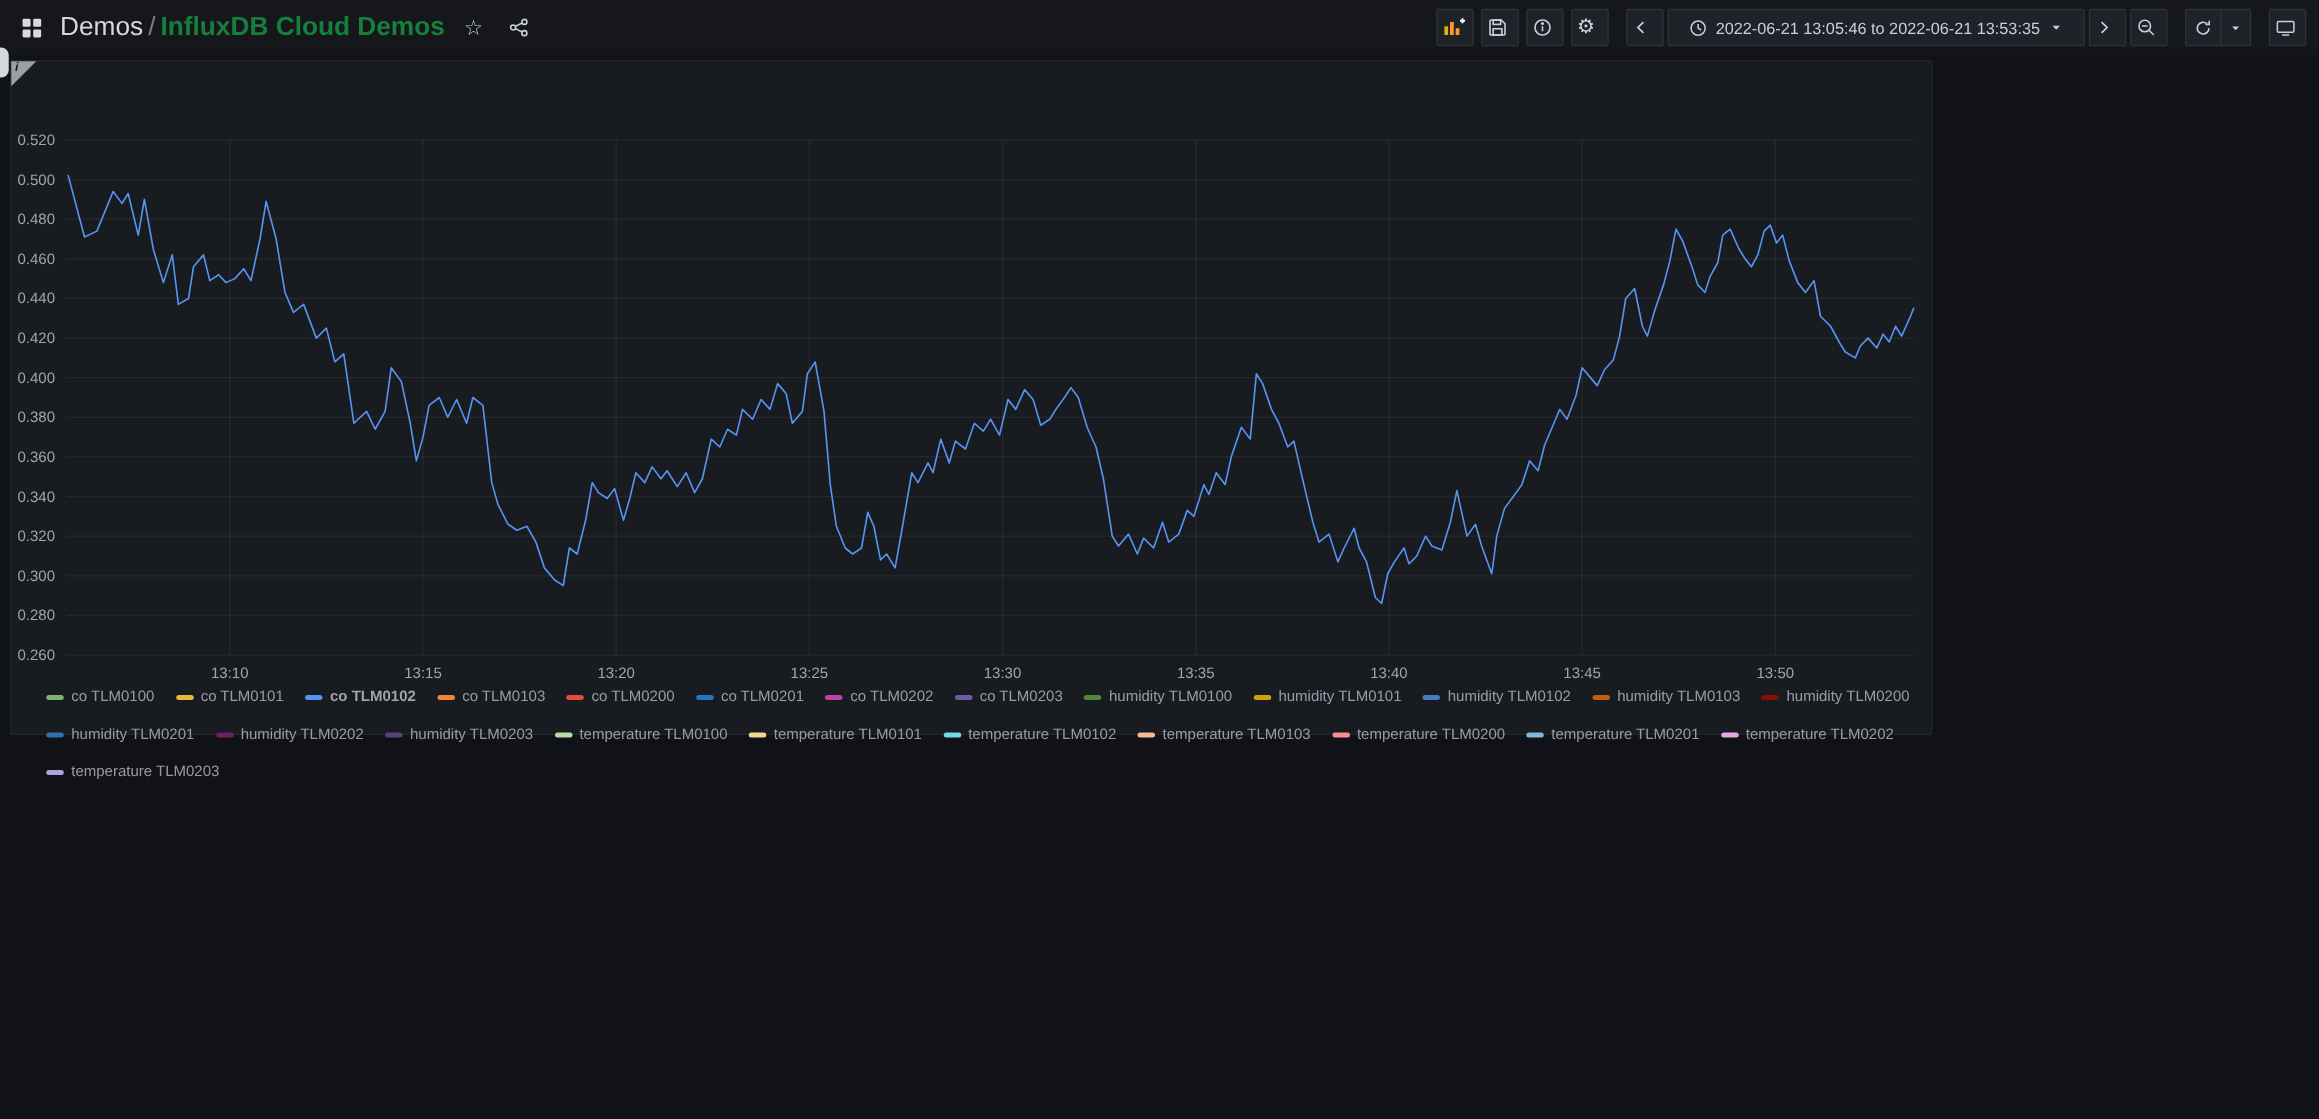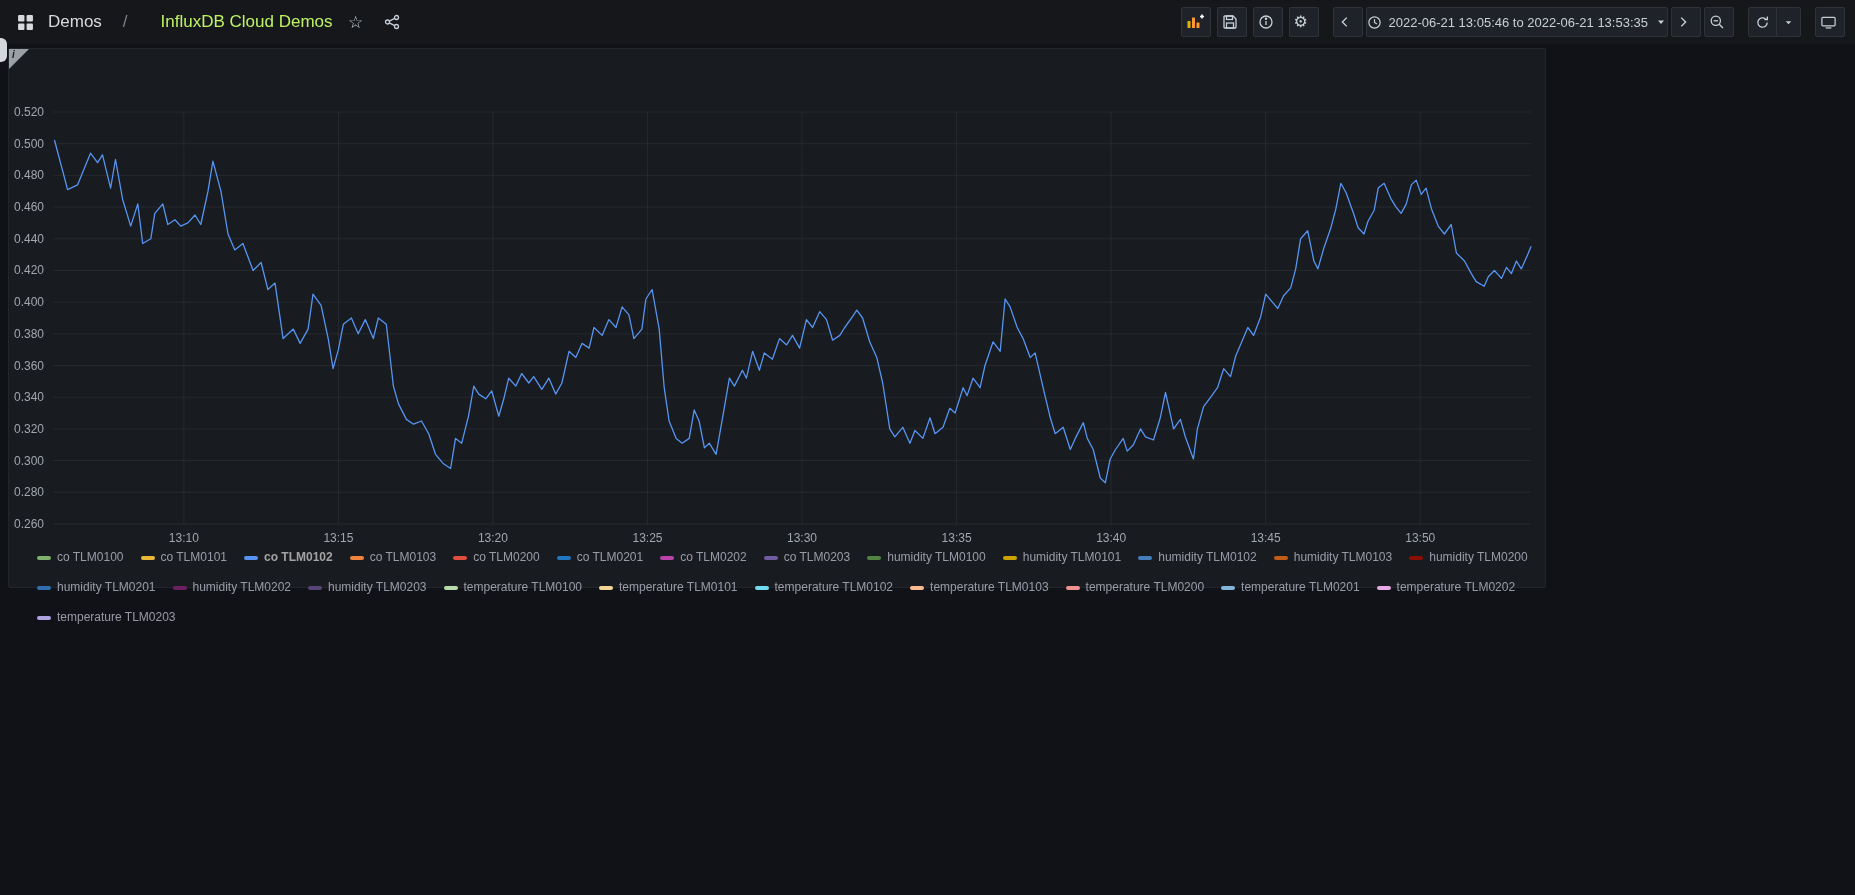--- a/index.html
+++ b/index.html
@@ -16,29 +16,29 @@
     display:flex;align-items:center;justify-content:space-between;
     padding:0 10px 0 12px;position:relative;
   }
   .nav-left{display:flex;align-items:center;gap:10px;}
   .nav-right{display:flex;align-items:center;gap:14px;}
   .icon-plain{
     background:transparent;border:none;color:#c7d0d9;
     display:inline-flex;align-items:center;justify-content:center;
     width:26px;height:30px;cursor:pointer;padding:0;font-size:17px;line-height:1;
   }
-  .breadcrumb{display:flex;gap:21px;font-size:17px;white-space:nowrap;}
+  .breadcrumb{display:flex;gap:4px;font-size:21px;white-space:nowrap;}
   .crumb-section{color:#d8d9da;cursor:pointer;}
   .crumb-sep{color:#7b8087;}
-  .crumb-title{color:#bef264;font-weight:400;cursor:pointer;margin-left:12px;}
+  .crumb-title{color:#15803d;font-weight:700;cursor:pointer;}
   .btn-group{display:flex;align-items:center;gap:6px;}
   .btn-group.tight{gap:3px;}
   .tbtn{
     display:inline-flex;align-items:center;gap:7px;
-    height:30px;min-width:30px;padding:0 0;
+    height:30px;min-width:30px;padding:0 16px;
     background:#1f2228;border:1px solid #2e323a;border-radius:2px;
     color:#c7d0d9;font-size:13px;cursor:pointer;white-space:nowrap;
     font-family:"Liberation Sans", sans-serif;
   }
   .tbtn.narrow{padding:0 4px;}
   .tbtn .glyph{font-size:16px;line-height:1;}
   .split{display:inline-flex;align-items:stretch;background:#1f2228;border:1px solid #2e323a;border-radius:2px;height:30px;box-sizing:border-box;}
   .split .seg{display:inline-flex;align-items:center;justify-content:center;padding:0 6px;background:transparent;border:none;color:#c7d0d9;cursor:pointer;}
   .split .seg + .seg{border-left:1px solid #2e323a;}
   svg.ic{display:block;}

